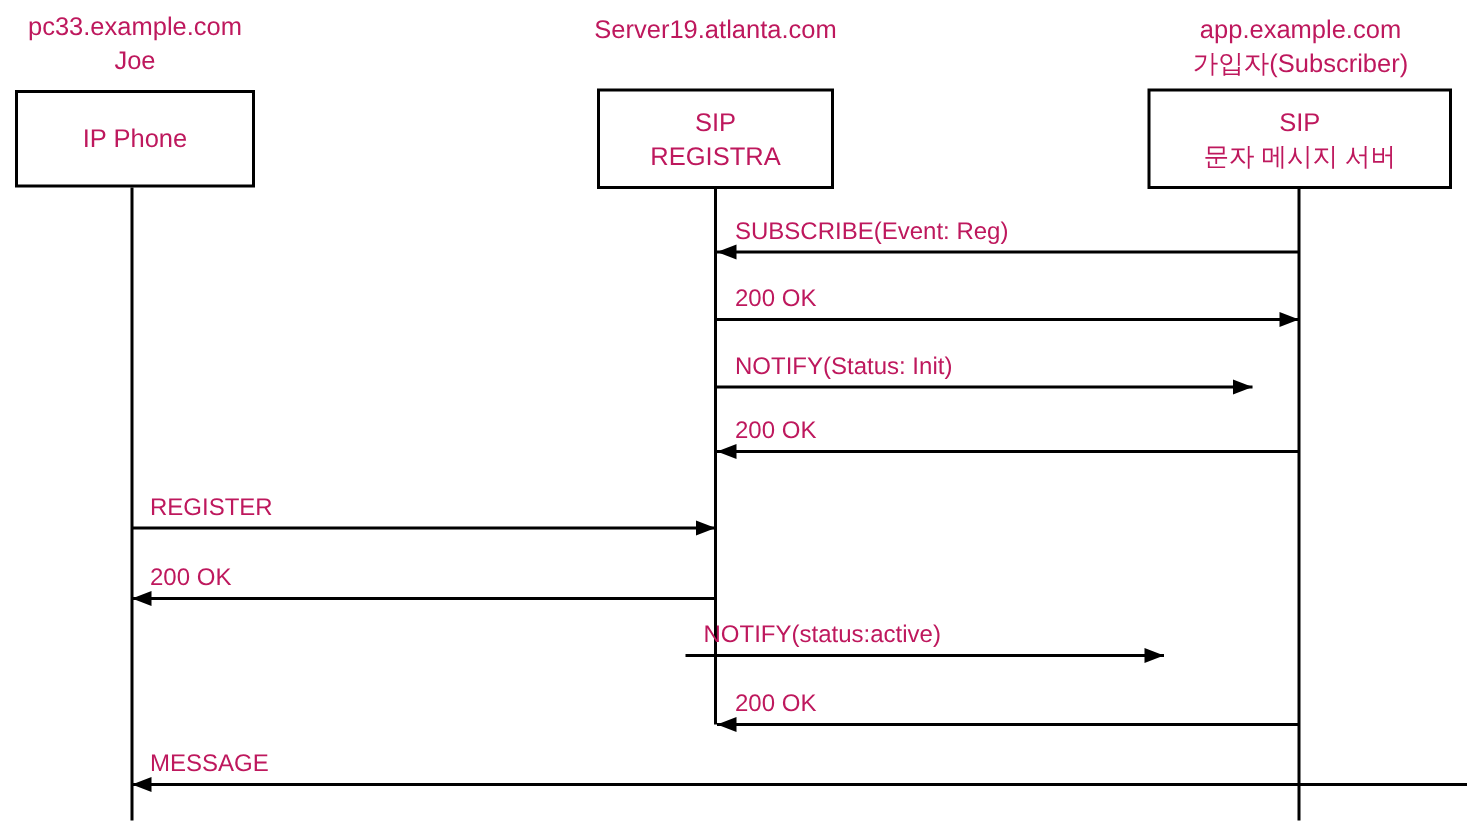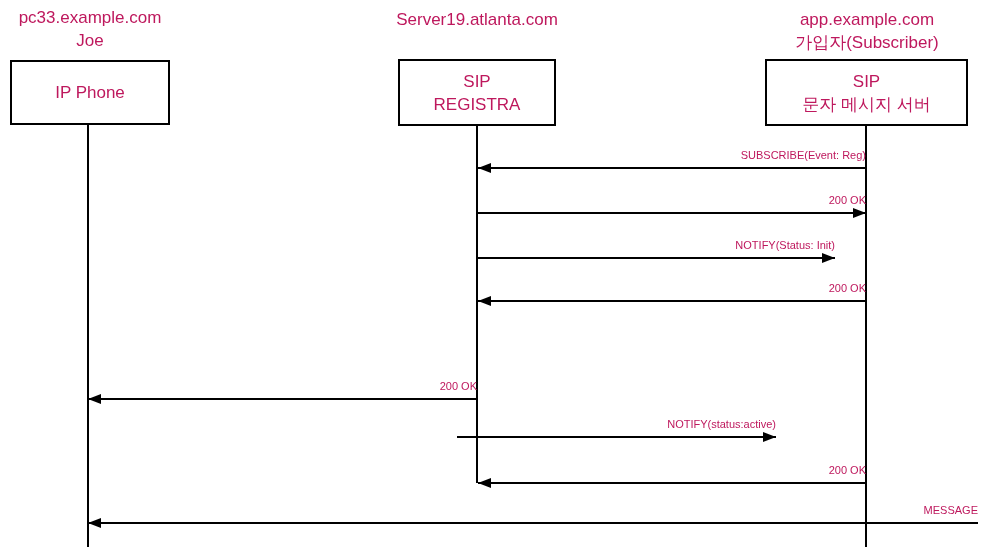--- a/index.html
+++ b/index.html
@@ -35,25 +35,26 @@
   }
   .lifeline {
     position: absolute;
     width: 2px;
     background: #000000;
   }
   .msg { position: absolute; }
   .msg .lbl {
     display: block;
     width: 100%;
-    text-align: right;
-    font-size: 11px;
+    text-align: left;
+    font-size: 16px;
     line-height: 20px;
     height: 22px;
     white-space: nowrap;
+    padding-left: 12px;
   }
   .msg .line {
     position: relative;
     height: 2px;
     background: #000000;
   }
   .head {
     position: absolute;
     width: 0; height: 0;
     border-top: 5px solid transparent;
@@ -117,20 +118,26 @@
       </div>
   </div>
 
   <div class="msg" style="left:478px; top:278px; width:388px;">
     <span class="lbl">200 OK</span>
     <div class="line">
         <i class="head h-left"></i>
       </div>
   </div>
 
+  <div class="msg" style="left:88px; top:329px; width:389px;">
+    <span class="lbl">REGISTER</span>
+    <div class="line">
+        <i class="head h-right"></i>
+      </div>
+  </div>
 
   <div class="msg" style="left:88px; top:376px; width:389px;">
     <span class="lbl">200 OK</span>
     <div class="line">
         <i class="head h-left"></i>
       </div>
   </div>
 
   <div class="msg" style="left:457px; top:414px; width:319px;">
     <span class="lbl">NOTIFY(status:active)</span>

